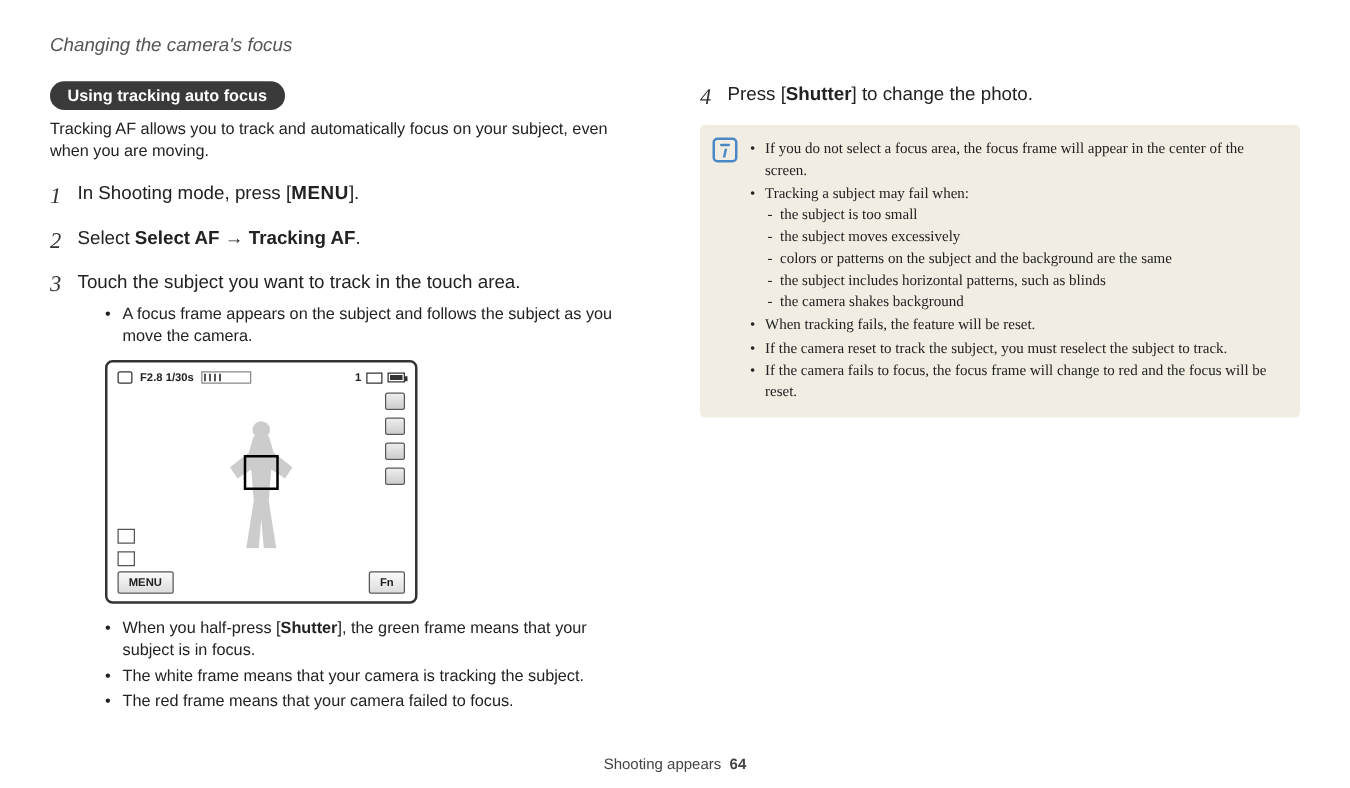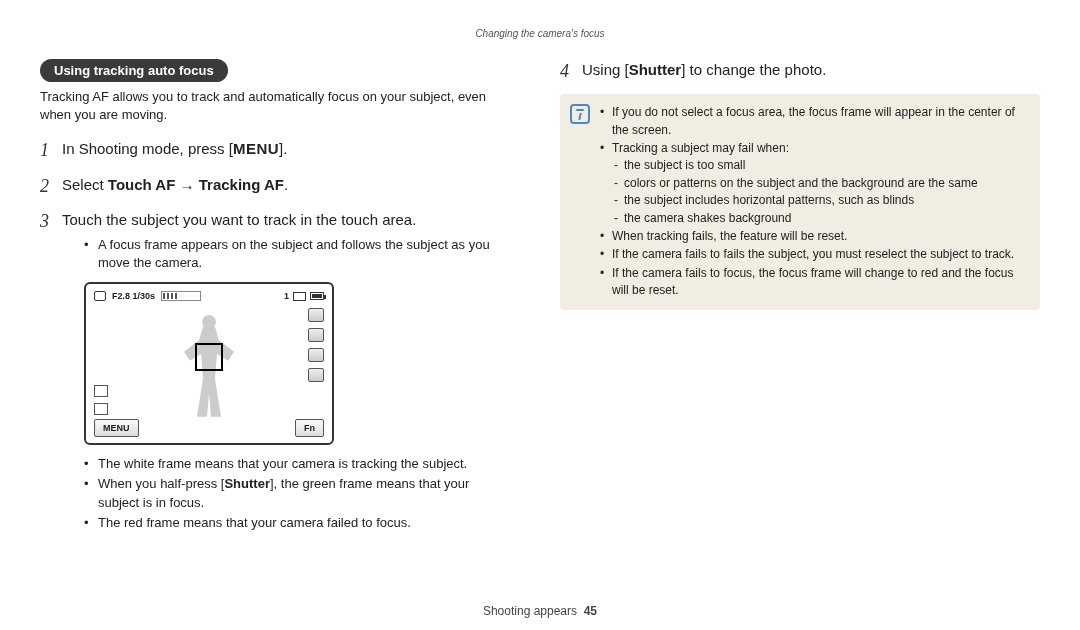--- a/index.html
+++ b/index.html
@@ -1,52 +1,52 @@
 <!DOCTYPE html>
 <html><head>
 <meta charset="utf-8">
 <style>
   * { box-sizing: border-box; margin: 0; padding: 0; }
   html, body { width: 1080px; height: 630px; font-family: "Segoe UI", "Helvetica Neue", Arial, sans-serif; color: #222; background: #fff; }
   .page { width: 1080px; height: 630px; padding: 28px 40px 16px 40px; position: relative; }
-  .header { font-style: italic; color: #555; font-size: 10px; margin-bottom: 20px; text-align: center; }
+  .header { font-style: italic; color: #555; font-size: 15px; margin-bottom: 20px; }
   .columns { display: flex; gap: 40px; }
   .col { flex: 1; }
   .pill { display: inline-block; background: #3a3a3a; color: #fff; border-radius: 12px; padding: 4px 14px; font-size: 13px; font-weight: 600; margin-bottom: 6px; }
   .para { font-size: 13px; line-height: 1.4; margin-bottom: 14px; }
   .steps { list-style: none; }
   .steps > li { display: flex; align-items: flex-start; margin-bottom: 10px; font-size: 15px; line-height: 1.4; }
   .stepnum { font-family: Georgia, "Times New Roman", serif; font-style: italic; font-size: 18px; color: #333; width: 22px; flex-shrink: 0; }
   .stepbody { flex: 1; }
   .menu-label { font-family: "Arial Narrow", Arial, sans-serif; font-weight: 700; letter-spacing: 0.5px; }
   .sub-bullets { list-style: none; margin: 6px 16px 10px 22px; font-size: 13px; }
   .sub-bullets > li { display: flex; line-height: 1.4; margin-bottom: 2px; }
   .sub-bullets > li::before { content: "•"; width: 14px; flex-shrink: 0; }
-  .lcd { width: 250px; height: 163px; border: 2px solid #333; border-radius: 6px; margin: 4px 0 10px 22px; position: relative; background: #fff; font-size: 9px; }
+  .lcd { width: 250px; height: 195px; border: 2px solid #333; border-radius: 6px; margin: 4px 0 10px 22px; position: relative; background: #fff; font-size: 9px; }
   .lcd-top { position: absolute; top: 6px; left: 8px; right: 8px; display: flex; align-items: center; justify-content: space-between; }
   .lcd-top-left { display: flex; align-items: center; gap: 6px; }
   .lcd-icon { width: 12px; height: 10px; border: 1px solid #333; border-radius: 2px; }
   .lcd-bars { width: 40px; height: 10px; border: 1px solid #888; position: relative; }
   .lcd-bars::before { content: ""; position: absolute; top: 1px; bottom: 1px; left: 1px; width: 16px; background: repeating-linear-gradient(90deg,#555 0 2px,transparent 2px 4px); }
   .lcd-top-right { display: flex; align-items: center; gap: 4px; }
   .lcd-icon2 { width: 13px; height: 9px; border: 1px solid #333; }
   .lcd-batt { width: 14px; height: 8px; border: 1px solid #333; position: relative; }
   .lcd-batt::after { content: ""; position: absolute; right: -3px; top: 2px; width: 2px; height: 4px; background: #333; }
   .lcd-batt::before { content: ""; position: absolute; inset: 1px; background: #333; }
   .lcd-right-icons { position: absolute; right: 8px; top: 24px; display: flex; flex-direction: column; gap: 6px; }
   .lcd-ricon { width: 16px; height: 14px; border: 1px solid #555; background: linear-gradient(#eee,#ccc); border-radius: 2px; }
   .lcd-left-icons { position: absolute; left: 8px; bottom: 28px; display: flex; flex-direction: column; gap: 6px; }
   .lcd-licon { width: 14px; height: 12px; border: 1px solid #555; }
   .lcd-bottom { position: absolute; bottom: 6px; left: 8px; right: 8px; display: flex; justify-content: space-between; }
   .lcd-btn { border: 1px solid #555; background: linear-gradient(#fafafa,#ddd); padding: 2px 8px; font-size: 9px; font-weight: 700; border-radius: 2px; }
   .silhouette { position: absolute; left: 50%; top: 50%; transform: translate(-50%,-48%); }
   .silh-head { width: 14px; height: 14px; background: #ccc; border-radius: 50%; margin: 0 auto; }
   .silh-body { width: 50px; height: 90px; background: #ccc; clip-path: polygon(38% 0,62% 0,70% 15%,100% 28%,88% 38%,66% 30%,62% 58%,74% 100%,54% 100%,50% 74%,46% 100%,26% 100%,38% 58%,34% 30%,12% 38%,0% 28%,30% 15%); margin-top: -2px; }
   .focus-box { position: absolute; left: 50%; top: 46%; width: 28px; height: 28px; border: 2px solid #000; transform: translate(-50%,-50%); }
-  .info-card { display: flex; background: #f2ede3; border-radius: 4px; padding: 10px 12px 10px 10px; margin-top: 10px; font-size: 12px; line-height: 1.45; }
+  .info-card { display: flex; background: #f2ede3; border-radius: 4px; padding: 10px 12px 10px 10px; margin-top: 10px; font-size: 12px; line-height: 1.45; font-family: Liberation Serif, serif; }
   .info-icon { width: 20px; height: 20px; border: 2px solid #4a88c6; color: #4a88c6; border-radius: 4px; display: flex; align-items: center; justify-content: center; font-weight: bold; flex-shrink: 0; margin-right: 10px; position: relative; }
   .info-icon::before { content: ""; position: absolute; width: 8px; height: 2px; background: #4a88c6; top: 3px; border-radius: 1px; }
   .info-icon::after { content: ""; position: absolute; width: 2px; height: 7px; background: #4a88c6; top: 7px; left: 50%; transform: translateX(-50%) skewX(-12deg); }
   .info-list { list-style: none; flex: 1; }
   .info-list > li { display: flex; margin-bottom: 1px; }
   .info-list > li::before { content: "•"; width: 12px; flex-shrink: 0; }
   .info-sublist { list-style: none; }
   .info-sublist > li { display: flex; margin-left: 2px; }
   .info-sublist > li::before { content: "-"; width: 10px; flex-shrink: 0; }
   b { font-weight: 700; }
@@ -68,21 +68,21 @@
       <ol class="steps">
         <li>
           <span class="stepnum">1</span>
           <span class="stepbody">
             <span>In Shooting mode, press [</span><span class="menu-label">MENU</span><span>].</span>
           </span>
         </li>
         <li>
           <span class="stepnum">2</span>
           <span class="stepbody">
-            <span>Select </span><b>Touch AF</b><span> → </span><b>Tracking AF</b><span>.</span>
+            <span>Select </span><b>Select AF</b><span> → </span><b>Tracking AF</b><span>.</span>
           </span>
         </li>
         <li>
           <span class="stepnum">3</span>
           <span class="stepbody">
             <span>Touch the subject you want to track in the touch area.</span>
             <ul class="sub-bullets">
               <li>
                   <span>A focus frame appears on the subject and follows the subject as you move the camera.</span>
                 </li>
@@ -118,79 +118,82 @@
               </div>
               <div class="focus-box"></div>
               <div class="lcd-bottom">
                 <span class="lcd-btn">MENU</span>
                 <span class="lcd-btn">Fn</span>
               </div>
             </div>
 
             <ul class="sub-bullets">
               <li>
-                  <span>The white frame means that your camera is tracking the subject.</span>
+                  <span><span>When you half-press [</span><b>Shutter</b><span>], the green frame means that your subject is in focus.</span></span>
                 </li>
               <li>
-                  <span><span>When you half-press [</span><b>Shutter</b><span>], the green frame means that your subject is in focus.</span></span>
+                  <span>The white frame means that your camera is tracking the subject.</span>
                 </li>
               <li>
                   <span>The red frame means that your camera failed to focus.</span>
                 </li>
             </ul>
           </span>
         </li>
       </ol>
     </div>
 
     <div class="col">
       <ol class="steps">
         <li>
           <span class="stepnum">4</span>
           <span class="stepbody">
-            <span>Using [</span><b>Shutter</b><span>] to change the photo.</span>
+            <span>Press [</span><b>Shutter</b><span>] to change the photo.</span>
           </span>
         </li>
       </ol>
 
       <div class="info-card">
         <div class="info-icon"></div>
         <ul class="info-list">
           <li>
               <span>If you do not select a focus area, the focus frame will appear in the center of the screen.</span>
             </li>
           <li>
               <div>
               <span>Tracking a subject may fail when:</span>
               <ul class="info-sublist">
                 <li>
                     <span>the subject is too small</span>
                   </li>
                 <li>
+                    <span>the subject moves excessively</span>
+                  </li>
+                <li>
                     <span>colors or patterns on the subject and the background are the same</span>
                   </li>
                 <li>
                     <span>the subject includes horizontal patterns, such as blinds</span>
                   </li>
                 <li>
                     <span>the camera shakes background</span>
                   </li>
               </ul>
           </div>
             </li>
           <li>
               <span>When tracking fails, the feature will be reset.</span>
             </li>
           <li>
-              <span>If the camera fails to fails the subject, you must reselect the subject to track.</span>
+              <span>If the camera reset to track the subject, you must reselect the subject to track.</span>
             </li>
           <li>
               <span>If the camera fails to focus, the focus frame will change to red and the focus will be reset.</span>
             </li>
         </ul>
       </div>
     </div>
   </div>
 
   <div class="footer">
-    <span>Shooting appears</span>&nbsp;&nbsp;<span class="pg">45</span>
+    <span>Shooting appears</span>&nbsp;&nbsp;<span class="pg">64</span>
   </div>
 </div>
 
 </body></html>

